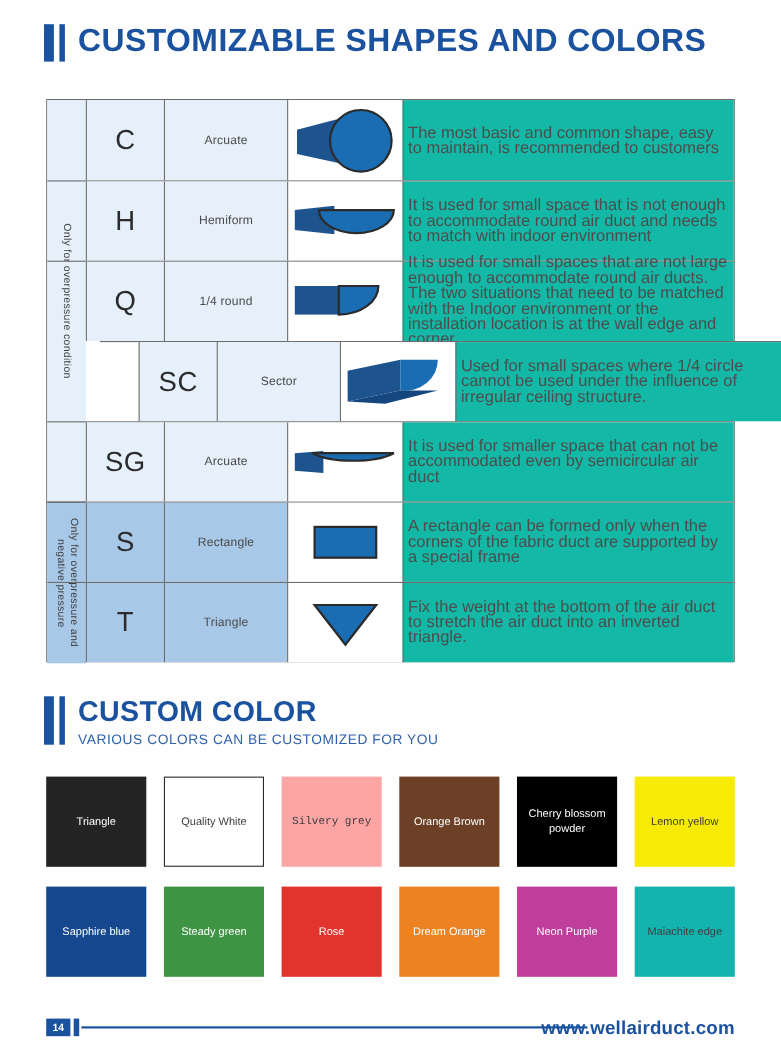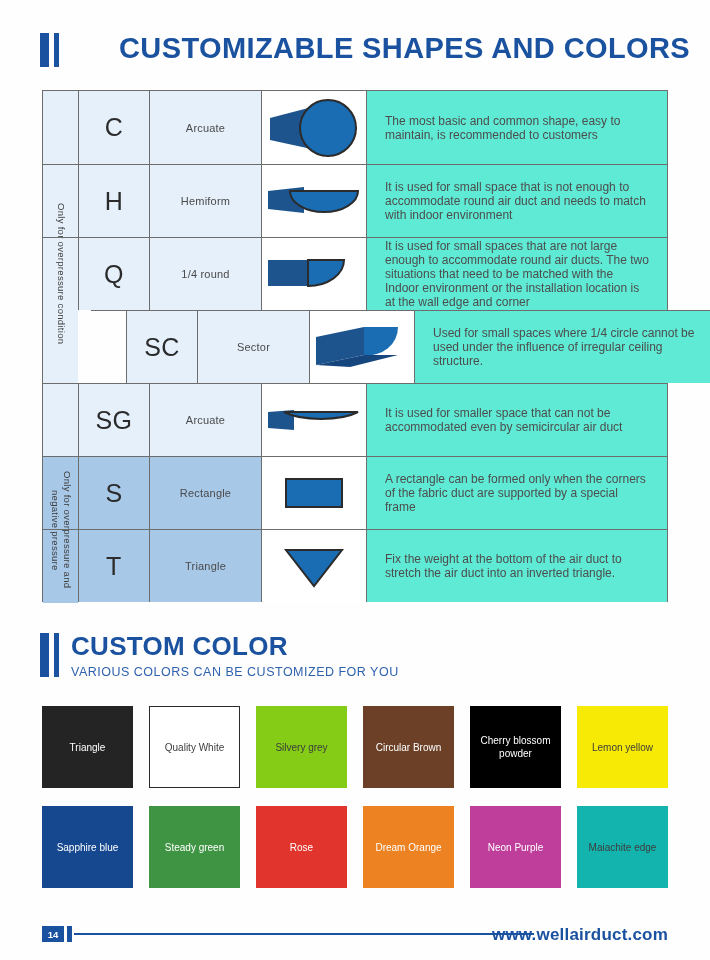--- a/index.html
+++ b/index.html
@@ -26,21 +26,21 @@
   }
   .bars {
     display: flex;
     gap: 5px;
     margin-right: 12px;
     flex: 0 0 auto;
   }
   .bar-thick { width: 9px; background: #1b52a0; }
   .bar-thin  { width: 5px; background: #1b52a0; }
 
-  #head-shapes { left: 40px; top: 31px; gap: 48px; }
+  #head-shapes { left: 40px; top: 20px; }
   #head-shapes .bars { height: 34px; margin-top: 2px; }
   .h1 {
     font-size: 29px;
     font-weight: bold;
     color: #1b52a0;
     letter-spacing: 0.4px;
     line-height: 34px;
     white-space: nowrap;
   }
 
@@ -101,25 +101,25 @@
     color: #4a4a4a;
     letter-spacing: 0.2px;
   }
   .c-shape {
     width: 105px;
     justify-content: center;
     background: #ffffff;
   }
   .c-desc {
     flex: 1;
-    padding: 0 18px;
-    font-size: 12px;
+    padding: 0 4px;
+    font-size: 15px;
     line-height: 14px;
     color: #4d4d4d;
-    background: #5eead4;
+    background: #14b8a6;
   }
   .tint-light .c-code, .tint-light .c-name { background: #e5f0fa; }
   .tint-dark  .c-code, .tint-dark  .c-name { background: #a8c8e8; }
 
   
   .vcol {
     position: absolute;
     left: 0; width: 35px;
     box-sizing: border-box;
     display: flex;
@@ -307,25 +307,25 @@
     </div>
   </div>
 
   <div class="swatch-grid" id="swatch-grid">
       <div class="swatch" style="background: rgb(36, 36, 36); color: rgb(255, 255, 255);">
         <span>Triangle</span>
       </div>
       <div class="swatch" style="background: rgb(255, 255, 255); color: rgb(61, 61, 61); border: 1px solid rgb(43, 43, 43);">
         <span>Quality White</span>
       </div>
-      <div class="swatch" style="background: #84cc16; color: rgb(61, 61, 61);">
+      <div class="swatch" style="background: #fca5a5; color: rgb(61, 61, 61); font-family: Liberation Mono, monospace;">
         <span>Silvery grey</span>
       </div>
       <div class="swatch" style="background: rgb(107, 64, 39); color: rgb(255, 255, 255);">
-        <span>Circular Brown</span>
+        <span>Orange Brown</span>
       </div>
       <div class="swatch" style="background: #000000; color: rgb(255, 255, 255);">
         <span>Cherry blossom powder</span>
       </div>
       <div class="swatch" style="background: rgb(247, 234, 5); color: rgb(61, 61, 61);">
         <span>Lemon yellow</span>
       </div>
       <div class="swatch" style="background: rgb(22, 72, 143); color: rgb(255, 255, 255);">
         <span>Sapphire blue</span>
       </div>

